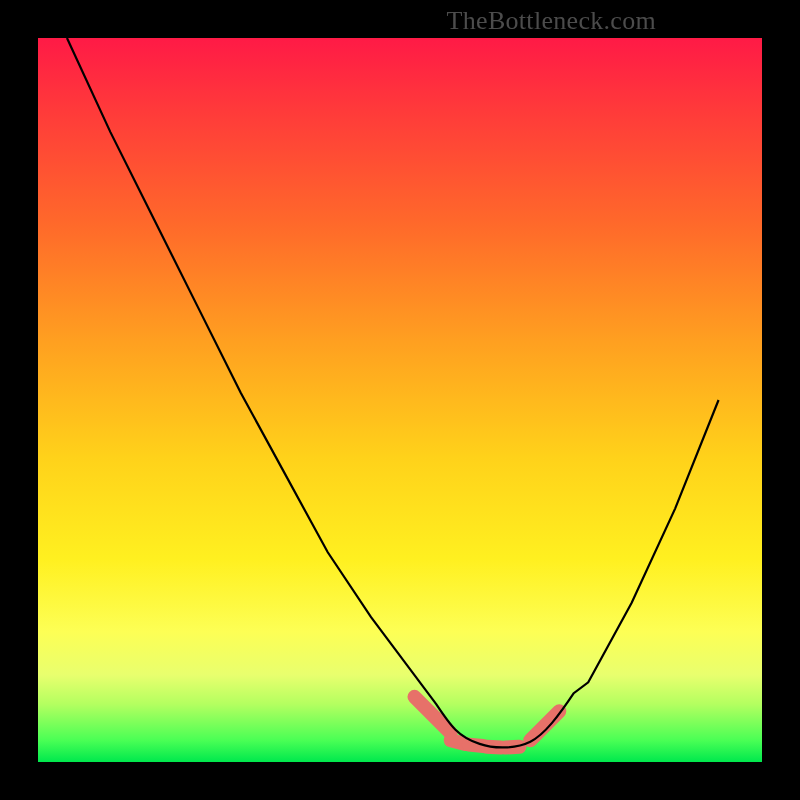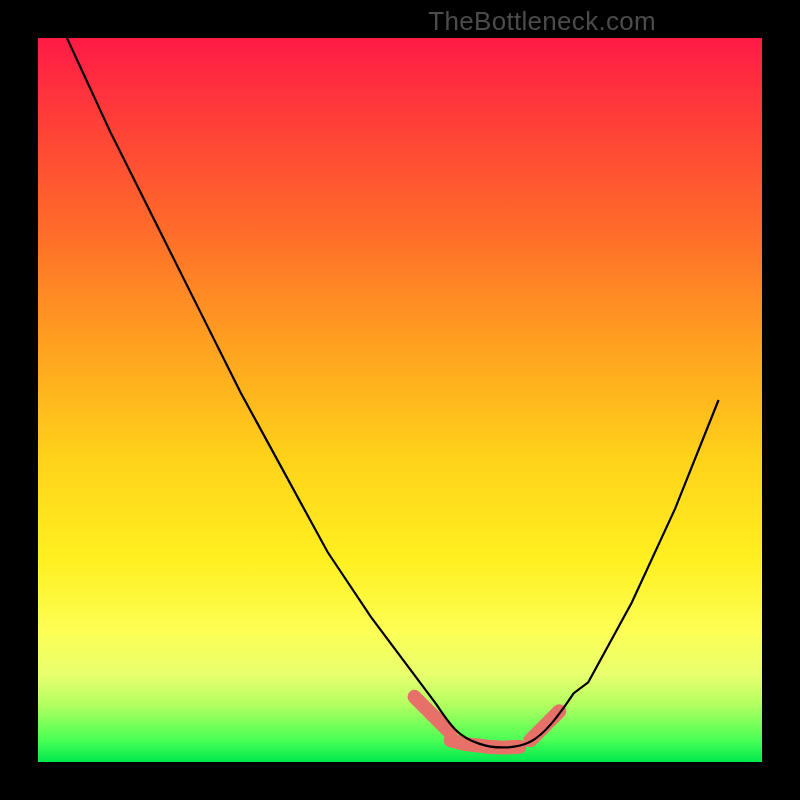--- a/index.html
+++ b/index.html
@@ -9,20 +9,21 @@
     height: 800px;
     background: #000;
     overflow: hidden;
     font-family: Arial, Helvetica, sans-serif;
   }
   .frame {
     position: relative;
     width: 668px;
     height: 800px;
     background: #000;
+    font-family: Liberation Serif, serif;
   }
   .watermark {
     position: absolute;
     top: 6px;
     right: 12px;
     color: #4c4c4c;
     font-size: 26px;
     letter-spacing: 0.3px;
     font-weight: 400;
   }

